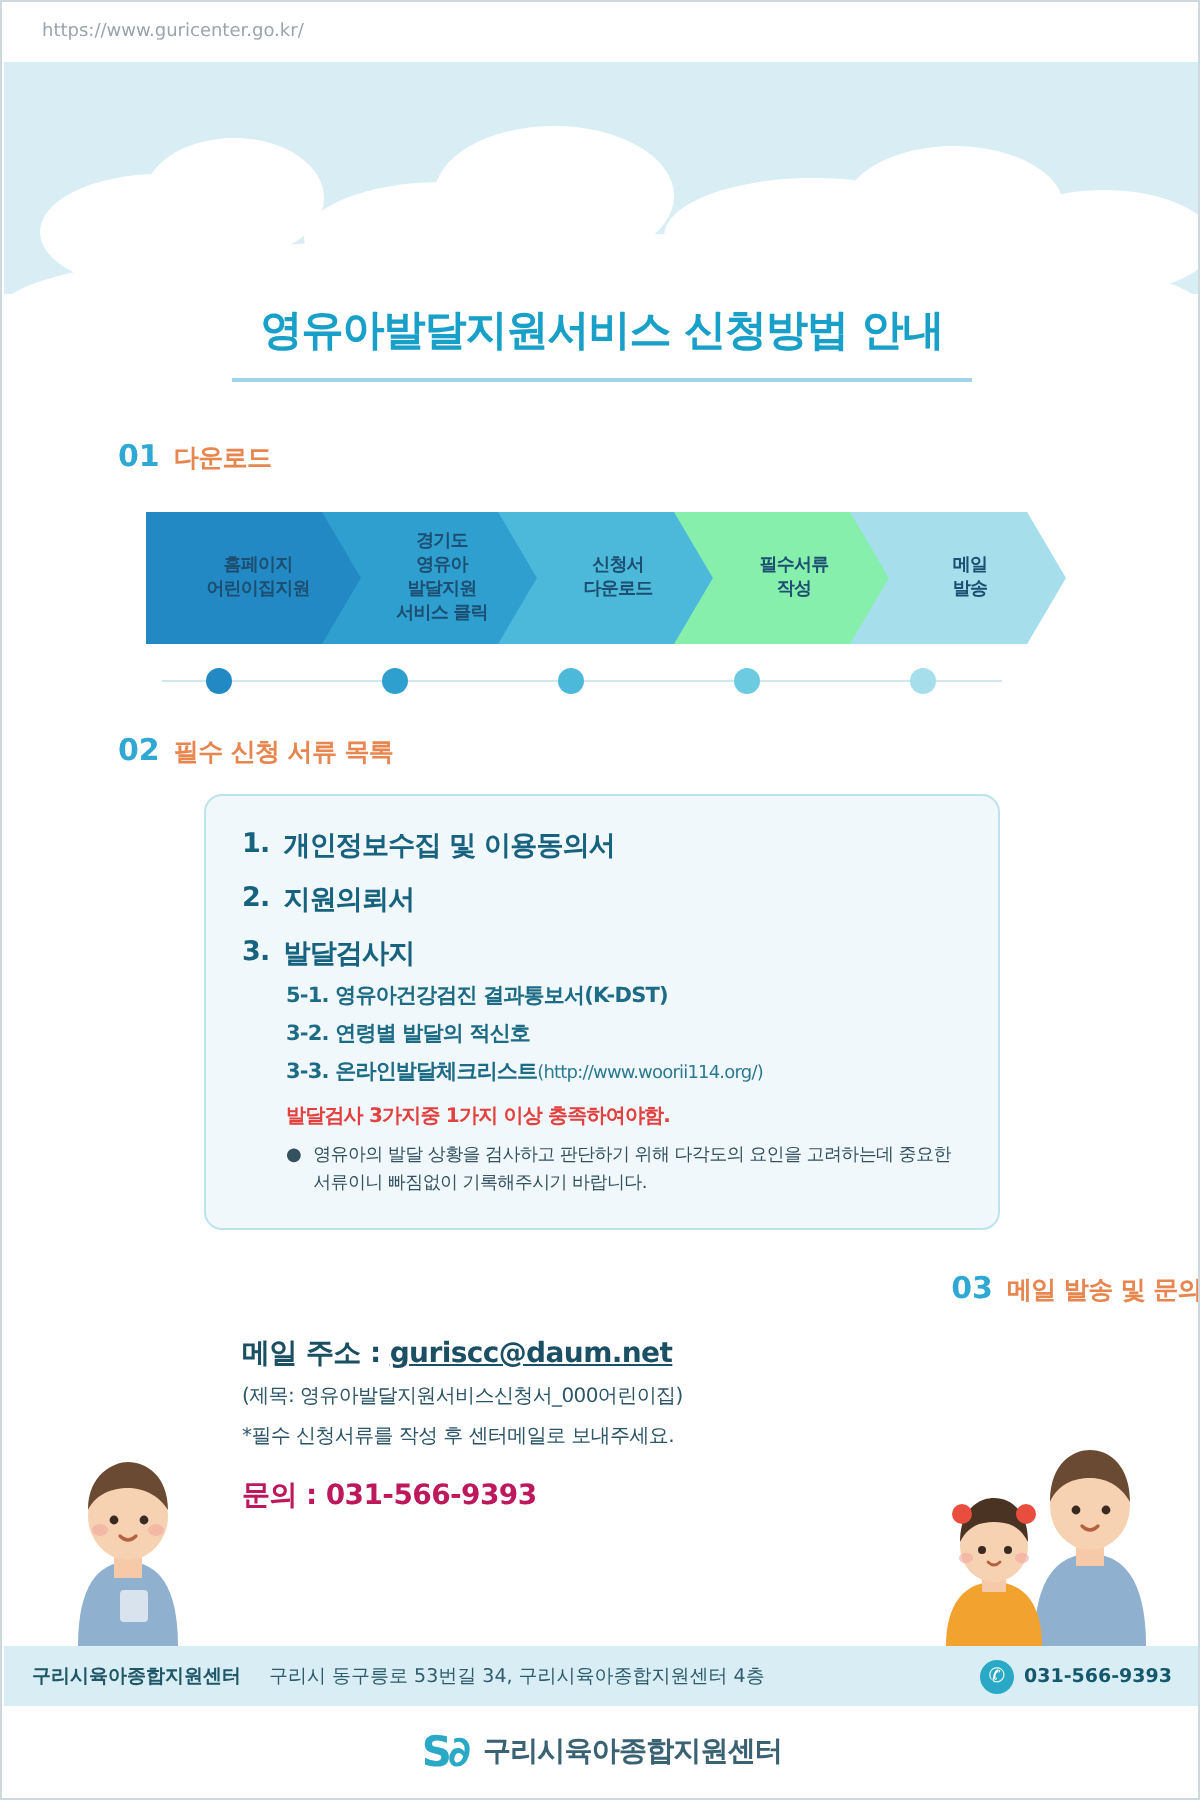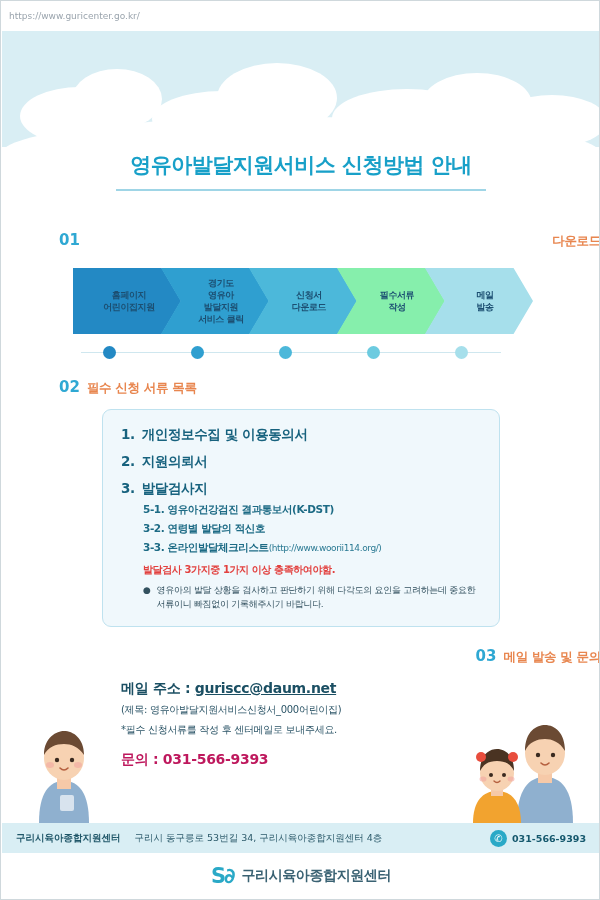--- a/index.html
+++ b/index.html
@@ -27,21 +27,21 @@
   .urlbar {
     position: absolute;
     top: 0; left: 0;
     width: 600px;
     height: 30px;
     background: #ffffff;
     font-size: 9px;
     color: #9aa4ad;
     display: flex;
     align-items: center;
-    padding-left: 8px;
+    padding-left: 20px;
     box-sizing: border-box;
     z-index: 40;
   }
   
   .sky {
     position: absolute;
     top: 28px; left: 1px;
     width: 598px;
     height: 118px;
     background: #d9eef4;
@@ -323,21 +323,21 @@
     <div class="skybottom"></div>
   </div>
 
   <div class="content">
 
     <div class="title-wrap">
       <div class="title">영유아발달지원서비스 신청방법 안내</div>
       <div class="title-rule"></div>
     </div>
 
-    <div class="sec-head" style="margin-top:40px;justify-content:space-between;">
+    <div class="sec-head" style="margin-top:28px;">
       <span class="sec-num">01</span>
       <span class="sec-label">다운로드</span>
     </div>
 
     <div class="flow">
       <div class="chev first" style="left:0px; background:#2389c4;">
         <span>홈페이지<br>어린이집지원</span>
       </div>
       <div class="chev" style="left:88px; background:#2f9fd0;">
         <span>경기도<br>영유아<br>발달지원<br>서비스 클릭</span>

